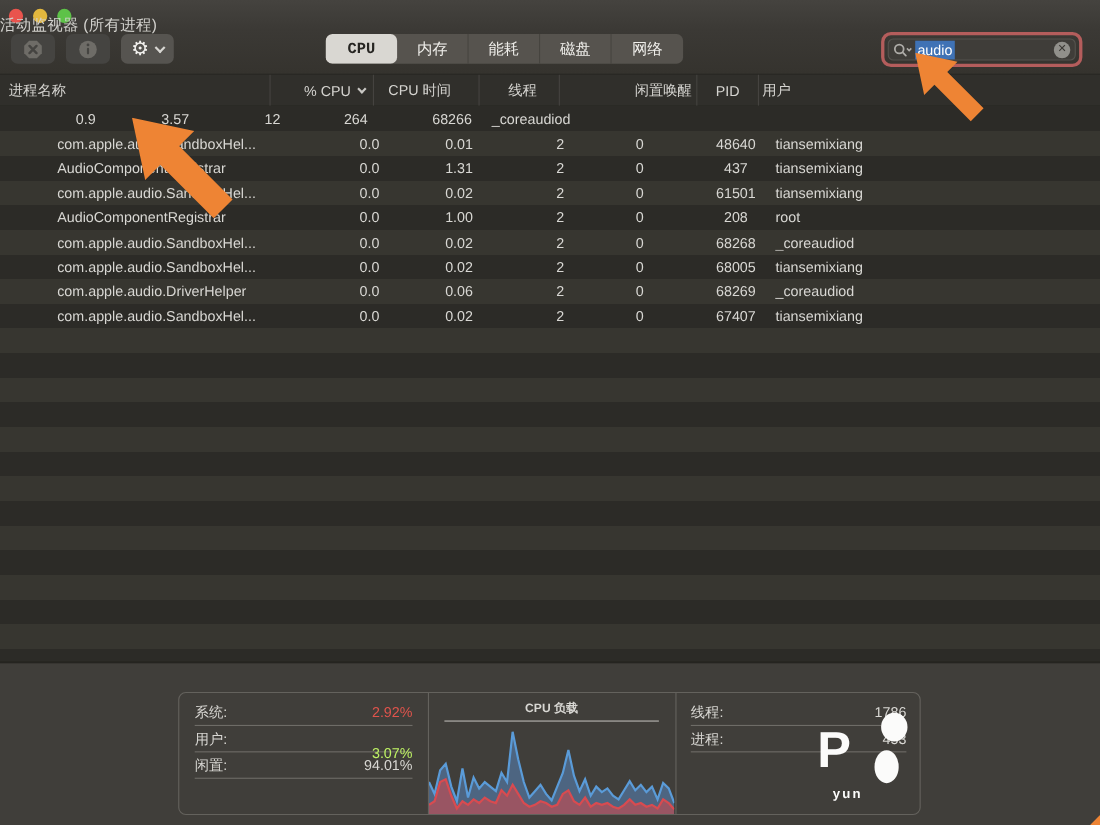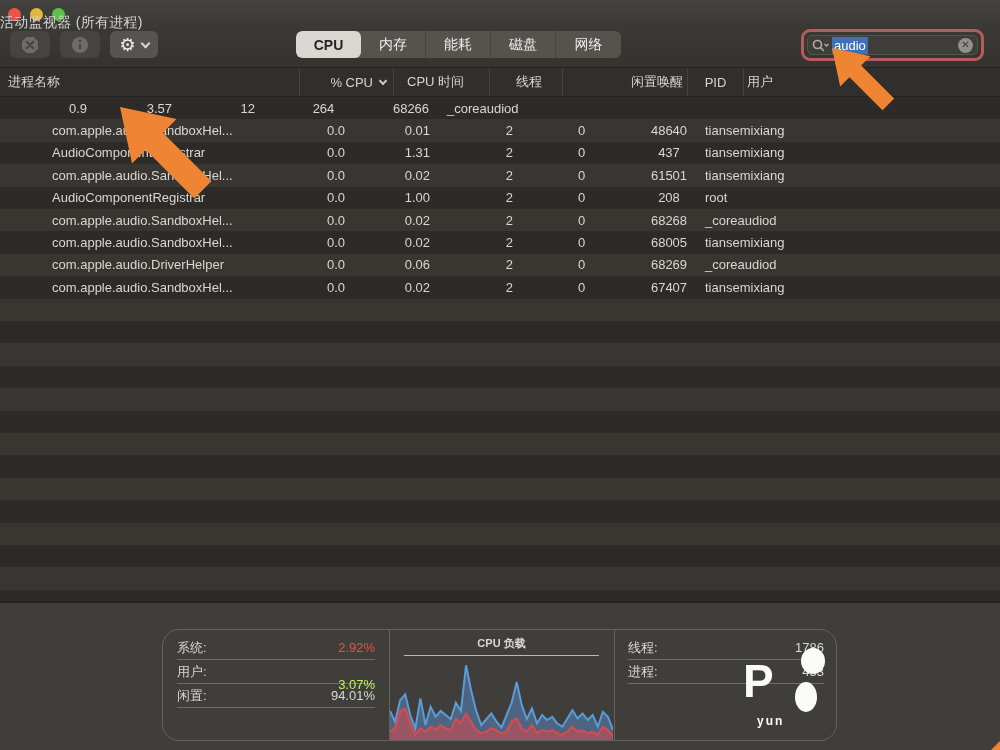--- a/index.html
+++ b/index.html
@@ -28,42 +28,42 @@
   .tb-btn.disabled { background:#454441; }
   .tb-btn svg { display:block; }
   .gear-glyph { color:#f2f1ee; font-size:18px; line-height:1; font-family:"DejaVu Sans",sans-serif; }
   .chev { width:7px; height:7px; border-left:2px solid #d8d7d3; border-bottom:2px solid #d8d7d3;
     transform:rotate(-45deg); display:inline-block; margin-left:6px; margin-top:-3px; }
 
   
   .segmented { position:absolute; left:296px; top:31px; height:27px; display:flex;
     background:#56534e; border-radius:6px; overflow:hidden; }
   .seg { width:65px; display:flex; align-items:center; justify-content:center;
-    color:#efeeea; font-size:14px; border-right:1px solid #46443f; cursor:default; }
+    color:#efeeea; font-size:14px; border-right:1px solid #46443f; cursor:default;font-family:Liberation Mono, monospace; }
   .seg:last-child { border-right:none; }
   .seg.selected { background:#d9d7d2; color:#262522; border-radius:6px; border-right:none; font-weight:bold;}
 
   
   .search-ring { position:absolute; left:801px; top:29px; width:183px; height:32px;
     border:3px solid #b45d5c; border-radius:9px; }
   .search-field { position:absolute; left:3px; top:3px; width:171px; height:20px;
     background:#3f3d39; border:1px solid #55534e; border-radius:5px;
     display:flex; align-items:center; padding:0 4px; }
   .sel-text { background:#3f72b5; color:#ffffff; font-size:13px; padding:0 2px;
     margin-left:3px; line-height:17px; }
   .clear-btn { margin-left:auto; width:15px; height:15px; border-radius:50%;
     background:#91908b; color:#3a3834; font-size:10px; font-weight:bold;
     display:flex; align-items:center; justify-content:center; line-height:1; }
 
   
   .thead { position:absolute; left:0; top:68px; width:1000px; height:29px;
     background:#302f2b; border-bottom:1px solid #242320; display:flex;
     color:#d5d4d0; font-size:13px; align-items:center; }
   .hcell { height:100%; display:flex; align-items:center; border-right:1px solid #454340; }
-  .h-name    { width:300px; padding-left:8px; }
+  .h-name    { width:246px; padding-left:8px; }
   .h-cpu     { width:94px;  justify-content:flex-end; padding-right:7px; }
   .h-time    { width:96px;  padding-left:13px; }
   .h-threads { width:73px;  justify-content:flex-end; padding-right:20px; }
   .h-idle    { width:125px; justify-content:flex-end; padding-right:4px; }
   .h-pid     { width:56px;  justify-content:center; }
   .h-user    { flex:1; padding-left:3px; border-right:none; }
   .sort-chev { width:6px; height:6px; border-left:2px solid #c9c8c4; border-bottom:2px solid #c9c8c4;
     transform:rotate(-45deg); display:inline-block; margin-left:7px; margin-bottom:3px; }
 
   .tbody { position:absolute; left:0; top:97px; width:1000px; height:504px;
@@ -75,21 +75,21 @@
   .c-time    { width:96px;  text-align:right; padding-right:18px; }
   .c-threads { width:73px;  text-align:right; padding-right:8px; }
   .c-idle    { width:125px; text-align:center; padding-right:4px; }
   .c-pid     { width:56px;  text-align:center; padding-right:10px; }
   .c-user    { flex:1; padding-left:3px; }
 
   
   .footer { position:absolute; left:0; top:601px; width:1000px; height:149px;
     background:#403e3a; border-top:2px solid #252420; }
   .stats-box { position:absolute; left:162px; top:26px; width:675px; height:112px;
-    border:1px solid #64625d; border-radius:17px; }
+    border:1px solid #64625d; border-radius:7px; }
   .vdiv { position:absolute; top:0; bottom:0; width:1px; background:#64625d; }
   .vdiv1 { left:226px; } .vdiv2 { left:451px; }
   .stats-col { position:absolute; top:0; bottom:0; padding:6px 14px 0 14px; }
   .col-left { left:0; width:226px; }
   .col-right{ left:451px; width:224px; }
   .stat-row { height:24px; display:flex; align-items:center; justify-content:space-between;
     border-bottom:1px solid #6e6c67; font-size:13px; color:#d8d7d3; }
   .stat-val { font-size:13px; }
 
   .chart-sec { position:absolute; left:226px; top:0; width:225px; height:110px; overflow:hidden; }

